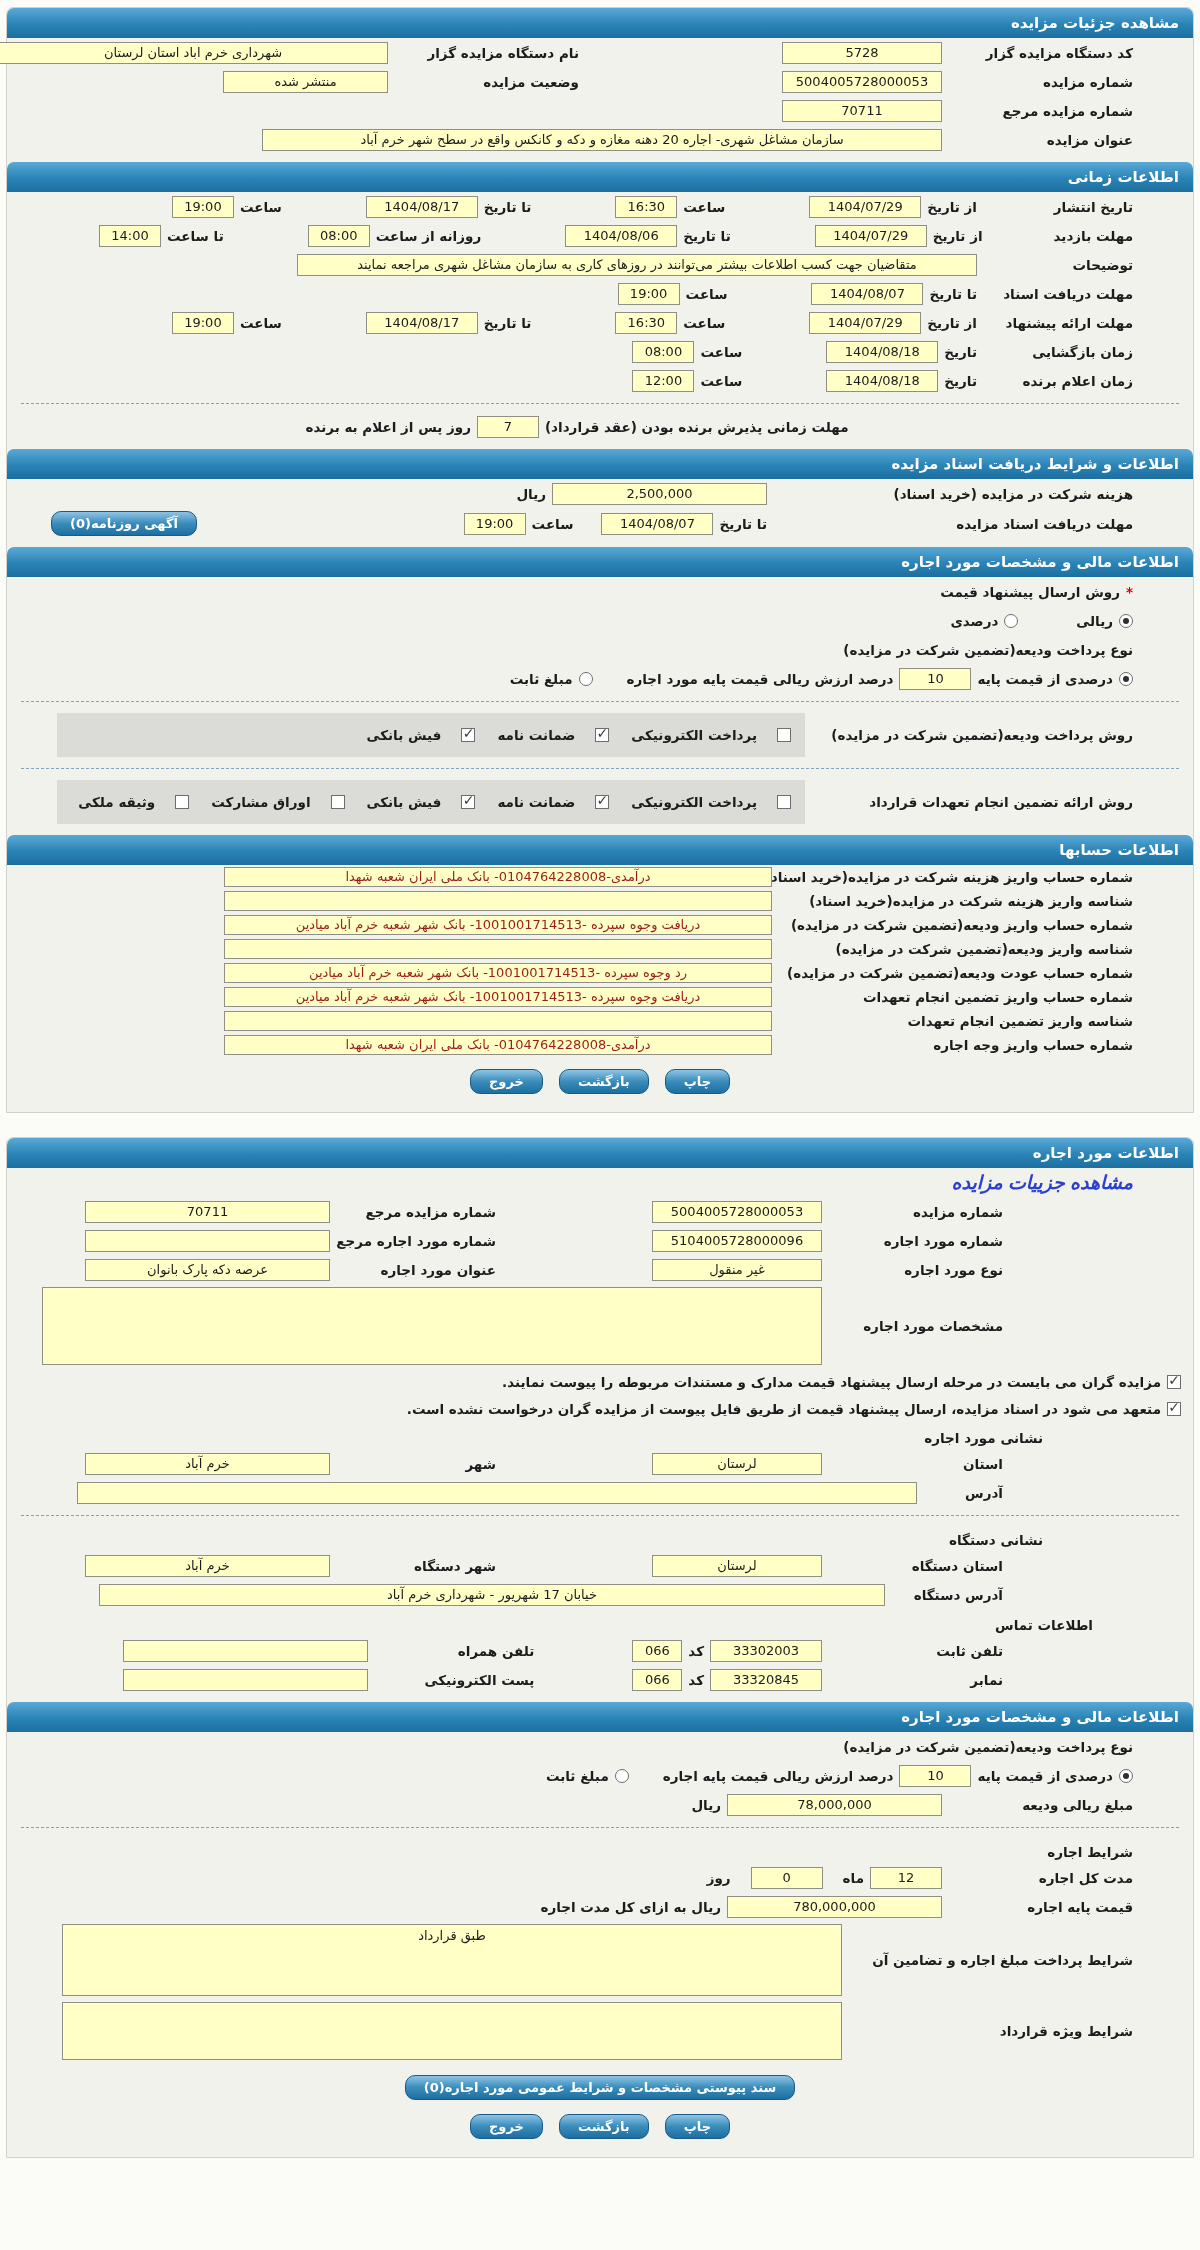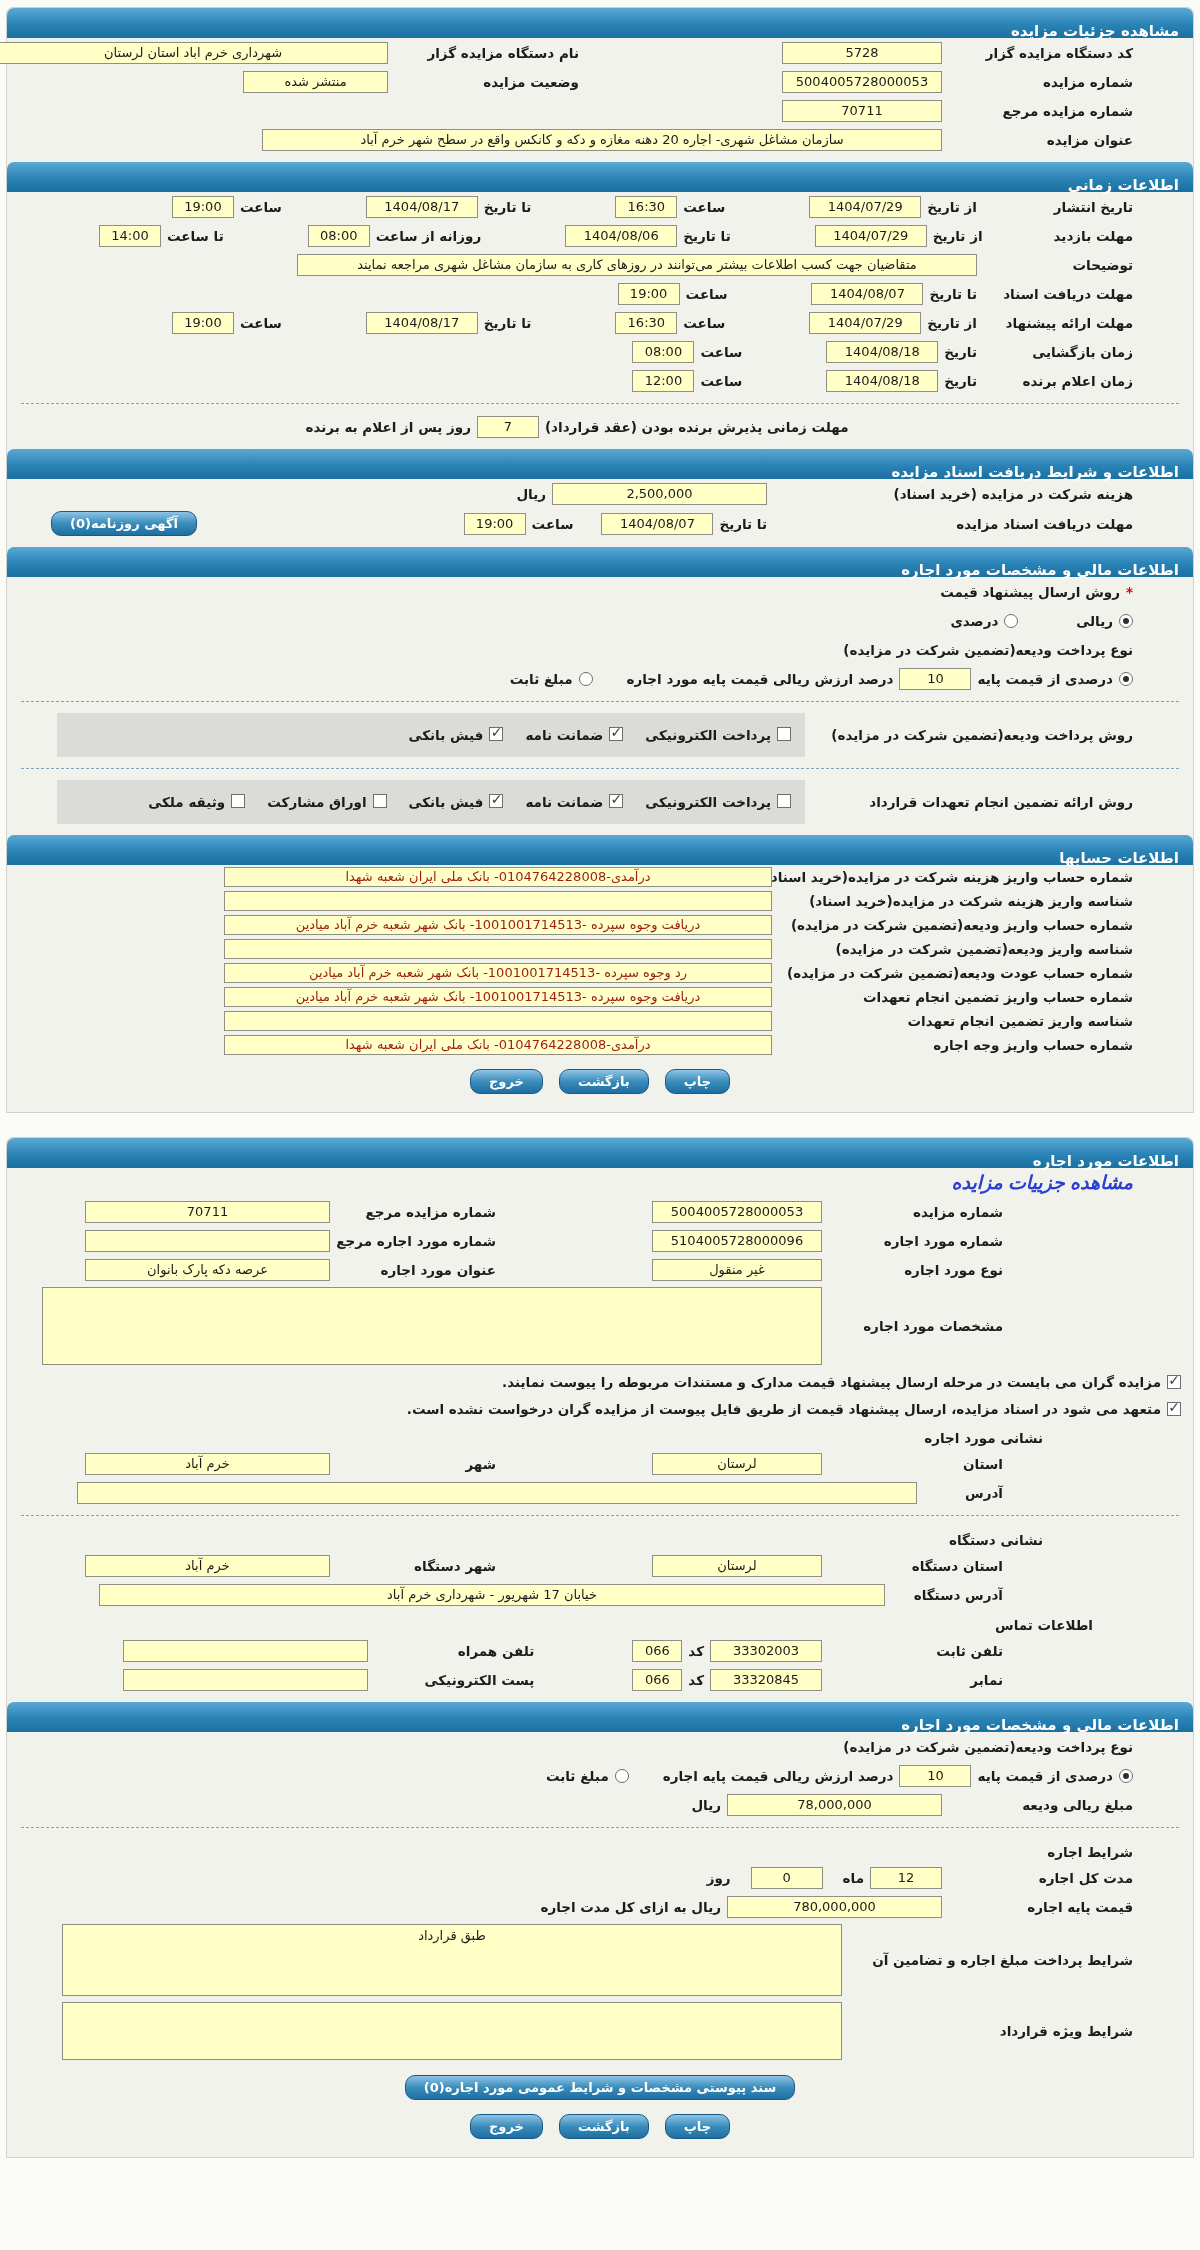--- a/index.html
+++ b/index.html
@@ -1,38 +1,38 @@
 <!DOCTYPE html>
 <html lang="fa" dir="rtl"><head>
 <meta charset="utf-8">
 <style>
 *{box-sizing:border-box;margin:0;padding:0}
 html{background:#fbfbf8}
 body{width:1200px;height:2250px;overflow:hidden;direction:rtl;background:#fbfbf8;
      font-family:"DejaVu Sans","Liberation Sans",sans-serif;font-size:13.5px;color:#1c1c1c;padding-top:7px}
 .panel{width:1188px;margin:0 auto;background:#f2f2ec;border:1px solid #d2d2ca;border-radius:7px 7px 0 0;padding-bottom:16px}
 .panel.second{margin-top:24px}
-.hdr{height:30px;line-height:30px;padding:8px 14px;color:#fff;font-weight:bold;font-size:15px;
+.hdr{height:30px;line-height:30px;padding:0 14px;color:#fff;font-weight:bold;font-size:15px;
      border-radius:7px 7px 0 0;background:linear-gradient(180deg,#5aa9d6,#2a83b6 55%,#1c6f9f);margin-top:8px}
 .panel>.hdr:first-child{margin-top:0}
 .row{display:flex;align-items:center;gap:6px;min-height:29px;padding:3px 60px 3px 14px}
 .center{justify-content:center}
 .lbl{font-weight:bold;white-space:nowrap}
 .fld{background:#ffffc6;border:1px solid #8f8f85;height:22px;line-height:20px;font-size:13px;
      text-align:center;white-space:nowrap;overflow:hidden;flex:none;padding:0 2px}
 .ta{background:#ffffc6;border:1px solid #8f8f85;font-size:13px;text-align:center;flex:none;padding-top:3px}
 .maroon{color:#9c1c1c}
 .req{color:#d40000;font-weight:bold}
 .dash{border-top:1px dashed #7fa3c0;margin:8px 14px}
 .grp{display:flex;align-items:center;gap:6px;margin-left:78px;flex:none}
 .grp.gsm{margin-left:22px}
 .half{display:flex;align-items:center;gap:6px}
 .half.h1{width:548px;flex:none}
 .gray{background:#dbdbd7;height:44px;display:flex;align-items:center;gap:22px;padding:0 14px;width:748px;flex:none}
-.cbg{display:flex;align-items:flex-start;gap:6px;flex:none}
+.cbg{display:flex;align-items:center;gap:20px;flex:none}
 .cbx{width:14px;height:14px;background:#fff;border:1px solid #6d6d6d;position:relative;flex:none;display:inline-block}
 .cbx.on::after{content:"\2713";position:absolute;top:-4px;right:0;font-size:14px;color:#3c3c3c;font-weight:bold}
 .rdo{width:14px;height:14px;border:1px solid #6d6d6d;border-radius:50%;background:#fff;position:relative;flex:none;display:inline-block}
 .rdo.on::after{content:"";position:absolute;inset:3px;border-radius:50%;background:#2e2e2e}
 .btn{color:#fff;font-weight:bold;font-size:13px;font-family:inherit;padding:4px 18px;border:1px solid #185a85;
      border-radius:10px;background:linear-gradient(180deg,#8ec4e6,#3a8cba 50%,#1e6fa2);cursor:pointer;white-space:nowrap}
 .btnrow{display:flex;justify-content:center;gap:16px;padding:12px 0 2px}
 .pushL{margin-right:auto;margin-left:30px}
 .link{color:#2b3fd0;font-style:italic;font-weight:bold;font-size:19px;cursor:pointer;background:none;border:none}
 .sub{font-weight:bold;padding:8px 150px 3px 14px}
@@ -40,21 +40,21 @@
 .sub.s60{padding-right:60px}
 .p2r{padding-right:190px}
 .gapR{margin-right:150px}
 .gapR2{margin-right:92px}
 .gapS{margin-right:52px}
 .gapS2{margin-right:28px}
 .sp{margin-left:14px}
 .l80{width:80px}.l110{width:112px}.l150{width:150px}.l160{width:160px}.l175{width:175px}.l185{width:185px}
 .l285{width:285px}.l320{width:322px}.l360{width:360px}
 .w50{width:50px}.w60{width:62px}.w72{width:72px}.w96{width:112px}.w130{width:112px}.w160{width:160px}
-.w165{width:145px}.w170{width:170px}.w215{width:215px}.w245{width:245px}.w390{width:390px}
+.w165{width:165px}.w170{width:170px}.w215{width:215px}.w245{width:245px}.w390{width:390px}
 .w680{width:680px}.w780{width:780px}.w810{width:786px}.w840{width:840px}
 .h78{height:78px}.h72{height:72px}.h58{height:58px}
 .arow{display:flex;align-items:center;gap:6px;padding:2px 60px 2px 14px}
 .arow .lbl{width:355px}
 .arow .fld{width:548px;height:20px;line-height:18px}
 .cblbl{font-weight:bold;white-space:nowrap}
 .stmt{display:flex;align-items:center;gap:6px;padding:4px 12px;font-weight:bold;font-size:13.5px;min-height:27px}
 </style>
 </head>
 <body>

